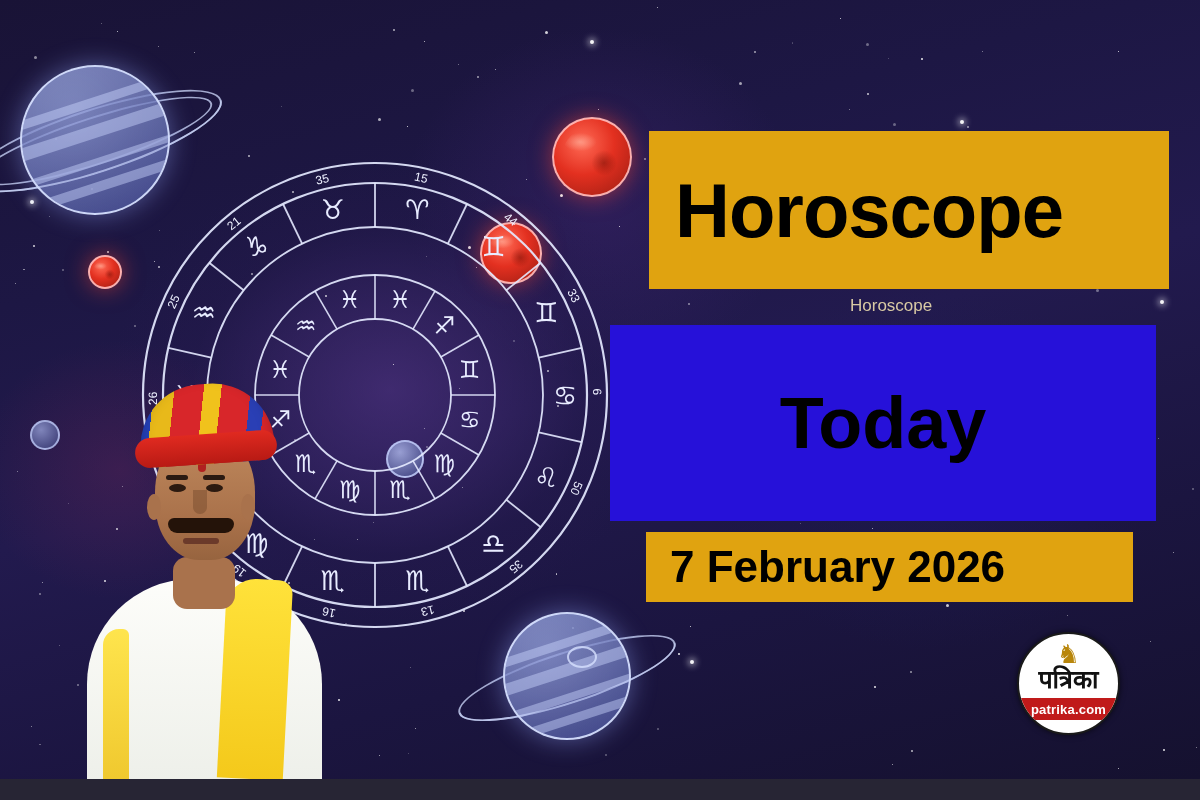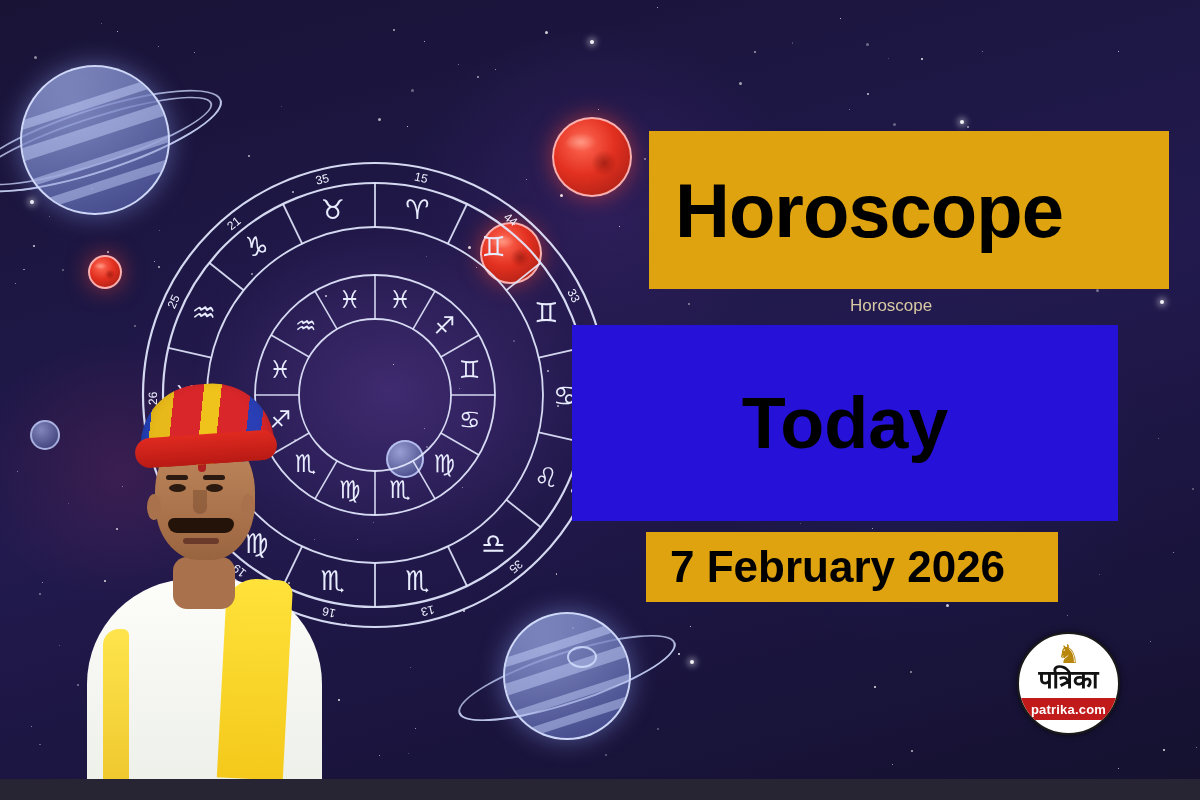--- a/index.html
+++ b/index.html
@@ -144,27 +144,27 @@
     left:649px; top:131px; width:520px; height:158px;
     background:#e0a310;
     padding-left:26px;
   }
   #b-horoscope .txt { font-size:76px; font-weight:bold; color:#000; letter-spacing:-1px; }
   #sub-horoscope {
     position:absolute; left:850px; top:296px;
     font-size:17px; color:#d8c9a4;
   }
   #b-today {
-    left:572px; top:325px; width:546px; height:196px;
+    left:610px; top:325px; width:546px; height:196px;
     background:#2611d9;
     justify-content:center;
   }
   #b-today .txt { font-size:72px; font-weight:bold; color:#000; }
   #b-date {
-    left:646px; top:532px; width:412px; height:70px;
+    left:646px; top:532px; width:487px; height:70px;
     background:#e0a310;
     padding-left:24px;
   }
   #b-date .txt { font-size:44px; font-weight:bold; color:#000; }
   #b-name {
     left:0px; top:661px; width:492px; height:114px;
     background:#2611d9;
     padding-left:48px;
   }
   #b-name .txt { font-size:50px; font-weight:bold; color:#f4382e; }

